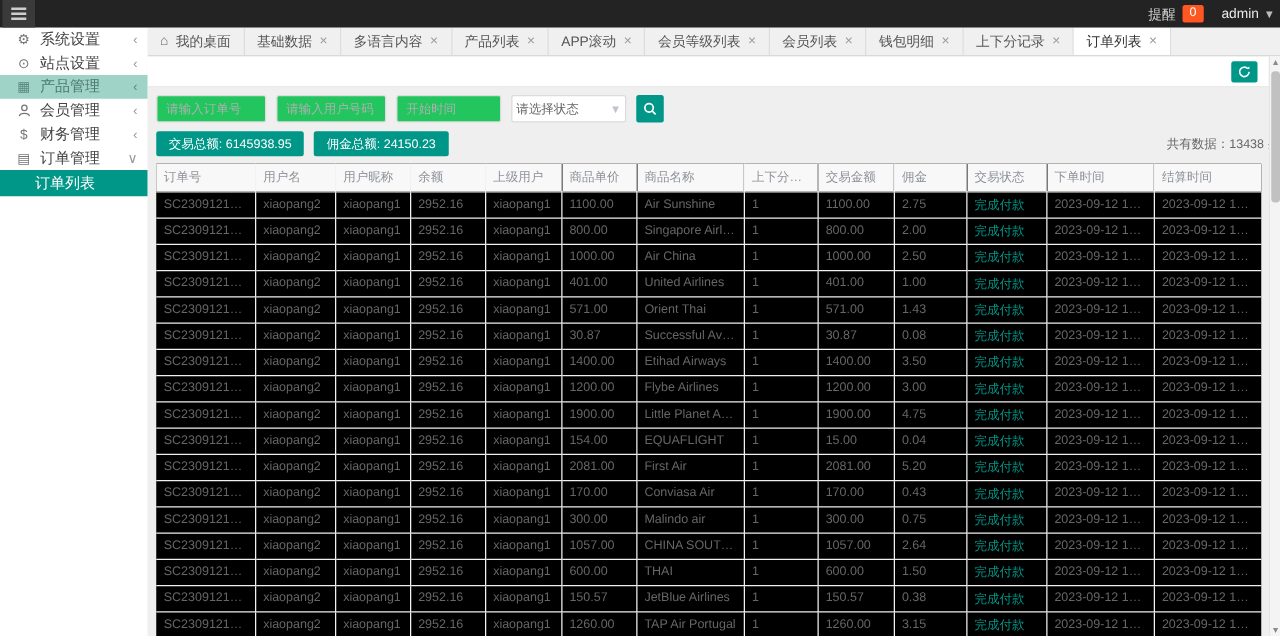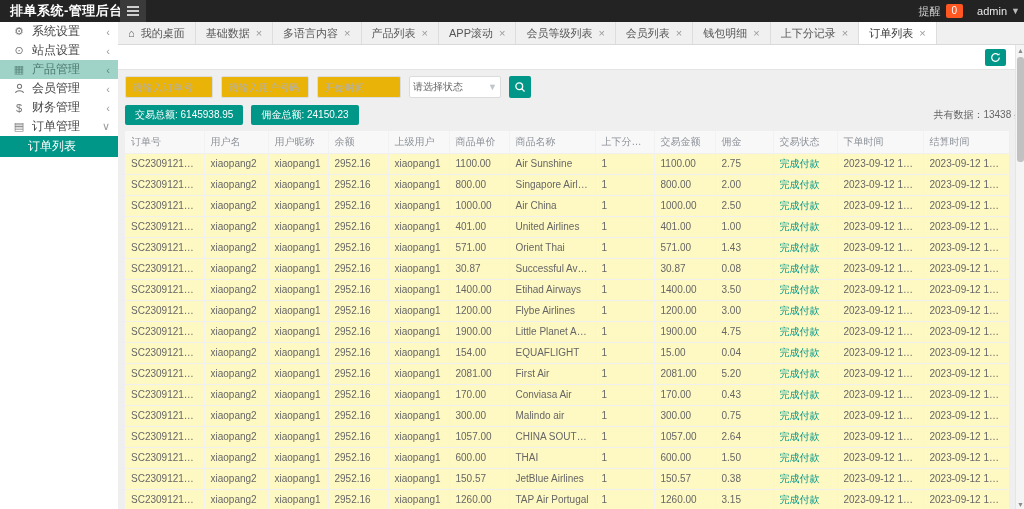--- a/index.html
+++ b/index.html
@@ -34,51 +34,50 @@
   .tab .ticon { font-size:11px; color:#666; }
   .tab .tclose { color:#9a9a9a; font-size:11px; line-height:1; }
   .tab.active { background:#ffffff; color:#333; }
 
   
   .content { position:absolute; top:45px; left:118px; width:906px; height:464px; background:#efefef; }
   .toolbar { height:25px; background:#ffffff; border-bottom:1px solid #e4e4e4; display:flex; align-items:center; justify-content:flex-end; padding-right:18px; }
   .refresh-btn { width:21px; height:17px; background:var(--accent,#009688); border:none; border-radius:2px; color:#fff; display:flex; align-items:center; justify-content:center; cursor:pointer; }
 
   .search-row { display:flex; align-items:center; gap:8px; margin:6px 0 0 7px; }
-  .inp { height:22px; border:1px solid #dcdcdc; border-radius:2px; background:#eab308; font-size:10px; padding:0 7px; color:#333; font-family:inherit; }
+  .inp { height:22px; border:1px solid #dcdcdc; border-radius:2px; background:#22c55e; font-size:10px; padding:0 7px; color:#333; font-family:inherit; }
   .inp::placeholder { color:#b0b0b0; }
   .inp.order { width:88px; } .inp.user { width:88px; } .inp.time { width:84px; }
   .sel { width:92px; height:22px; border:1px solid #dcdcdc; border-radius:2px; background:#fff; font-size:10px; color:#666; display:flex; align-items:center; justify-content:space-between; padding:0 3px; cursor:pointer;text-align:right; }
   .sel .caret { color:#c0c4cc; font-size:9px; }
   .search-btn { width:22px; height:22px; background:var(--accent,#009688); border:none; border-radius:2px; display:flex; align-items:center; justify-content:center; cursor:pointer; }
 
   .badge-row { display:flex; align-items:center; margin:7px 0 0 7px; gap:8px; }
   .badge { background:var(--accent,#009688); color:#fff; font-size:10px; height:20px; display:flex; align-items:center; padding:0 10px; border-radius:2px; white-space:nowrap; }
   .count-text { margin-left:auto; font-size:10px; color:#666; }
 
   
-  .table-wrap { margin:6px 0 0 7px; width:884px; background:#fef9c3; }
+  .table-wrap { margin:6px 0 0 7px; width:884px; background:#000000; }
   table { border-collapse:collapse; table-layout:fixed; width:884px; font-size:10px; color:#666; }
   th, td { border-bottom:1px solid #f0f0f0; border-right:1px solid #f2f2f2; padding:0 6px; height:21px; text-align:left; font-weight:normal; overflow:hidden; white-space:nowrap; text-overflow:ellipsis; }
   th:last-child, td:last-child { border-right:none; }
   thead th { background:#f8f8f8; color:#8d9299; height:22px; }
   td.status { color:var(--accent,#009688); }
   col.c1{width:79px} col.c2{width:64px} col.c3{width:60px} col.c4{width:60px} col.c5{width:61px} col.c6{width:60px} col.c7{width:86px} col.c8{width:59px} col.c9{width:61px} col.c10{width:58px} col.c11{width:64px} col.c12{width:86px} col.c13{width:86px}
 
   
   .scrollbar { position:absolute; top:45px; right:0; width:9px; height:464px; background:#f4f4f4; border-left:1px solid #e5e5e5; z-index:40; }
   .scrollbar .arrow { width:9px; height:10px; color:#8a8a8a; font-size:7px; display:flex; align-items:center; justify-content:center; }
   .scrollbar .thumb { position:absolute; top:12px; left:1px; width:7px; height:105px; background:#c1c1c1; border-radius:3px; }
   .scrollbar .arrow.down { position:absolute; bottom:0; }
 </style>
 </head>
 <body>
 
 <div class="header">
-  <div class="logo">排单系统-管理后台</div>
   <div class="hamburger">
       <i></i>
       <i></i>
       <i></i>
     </div>
   <div class="header-right">
     <span class="notice">
       <span>提醒</span>
       <span class="notice-badge">0</span>
     </span>

